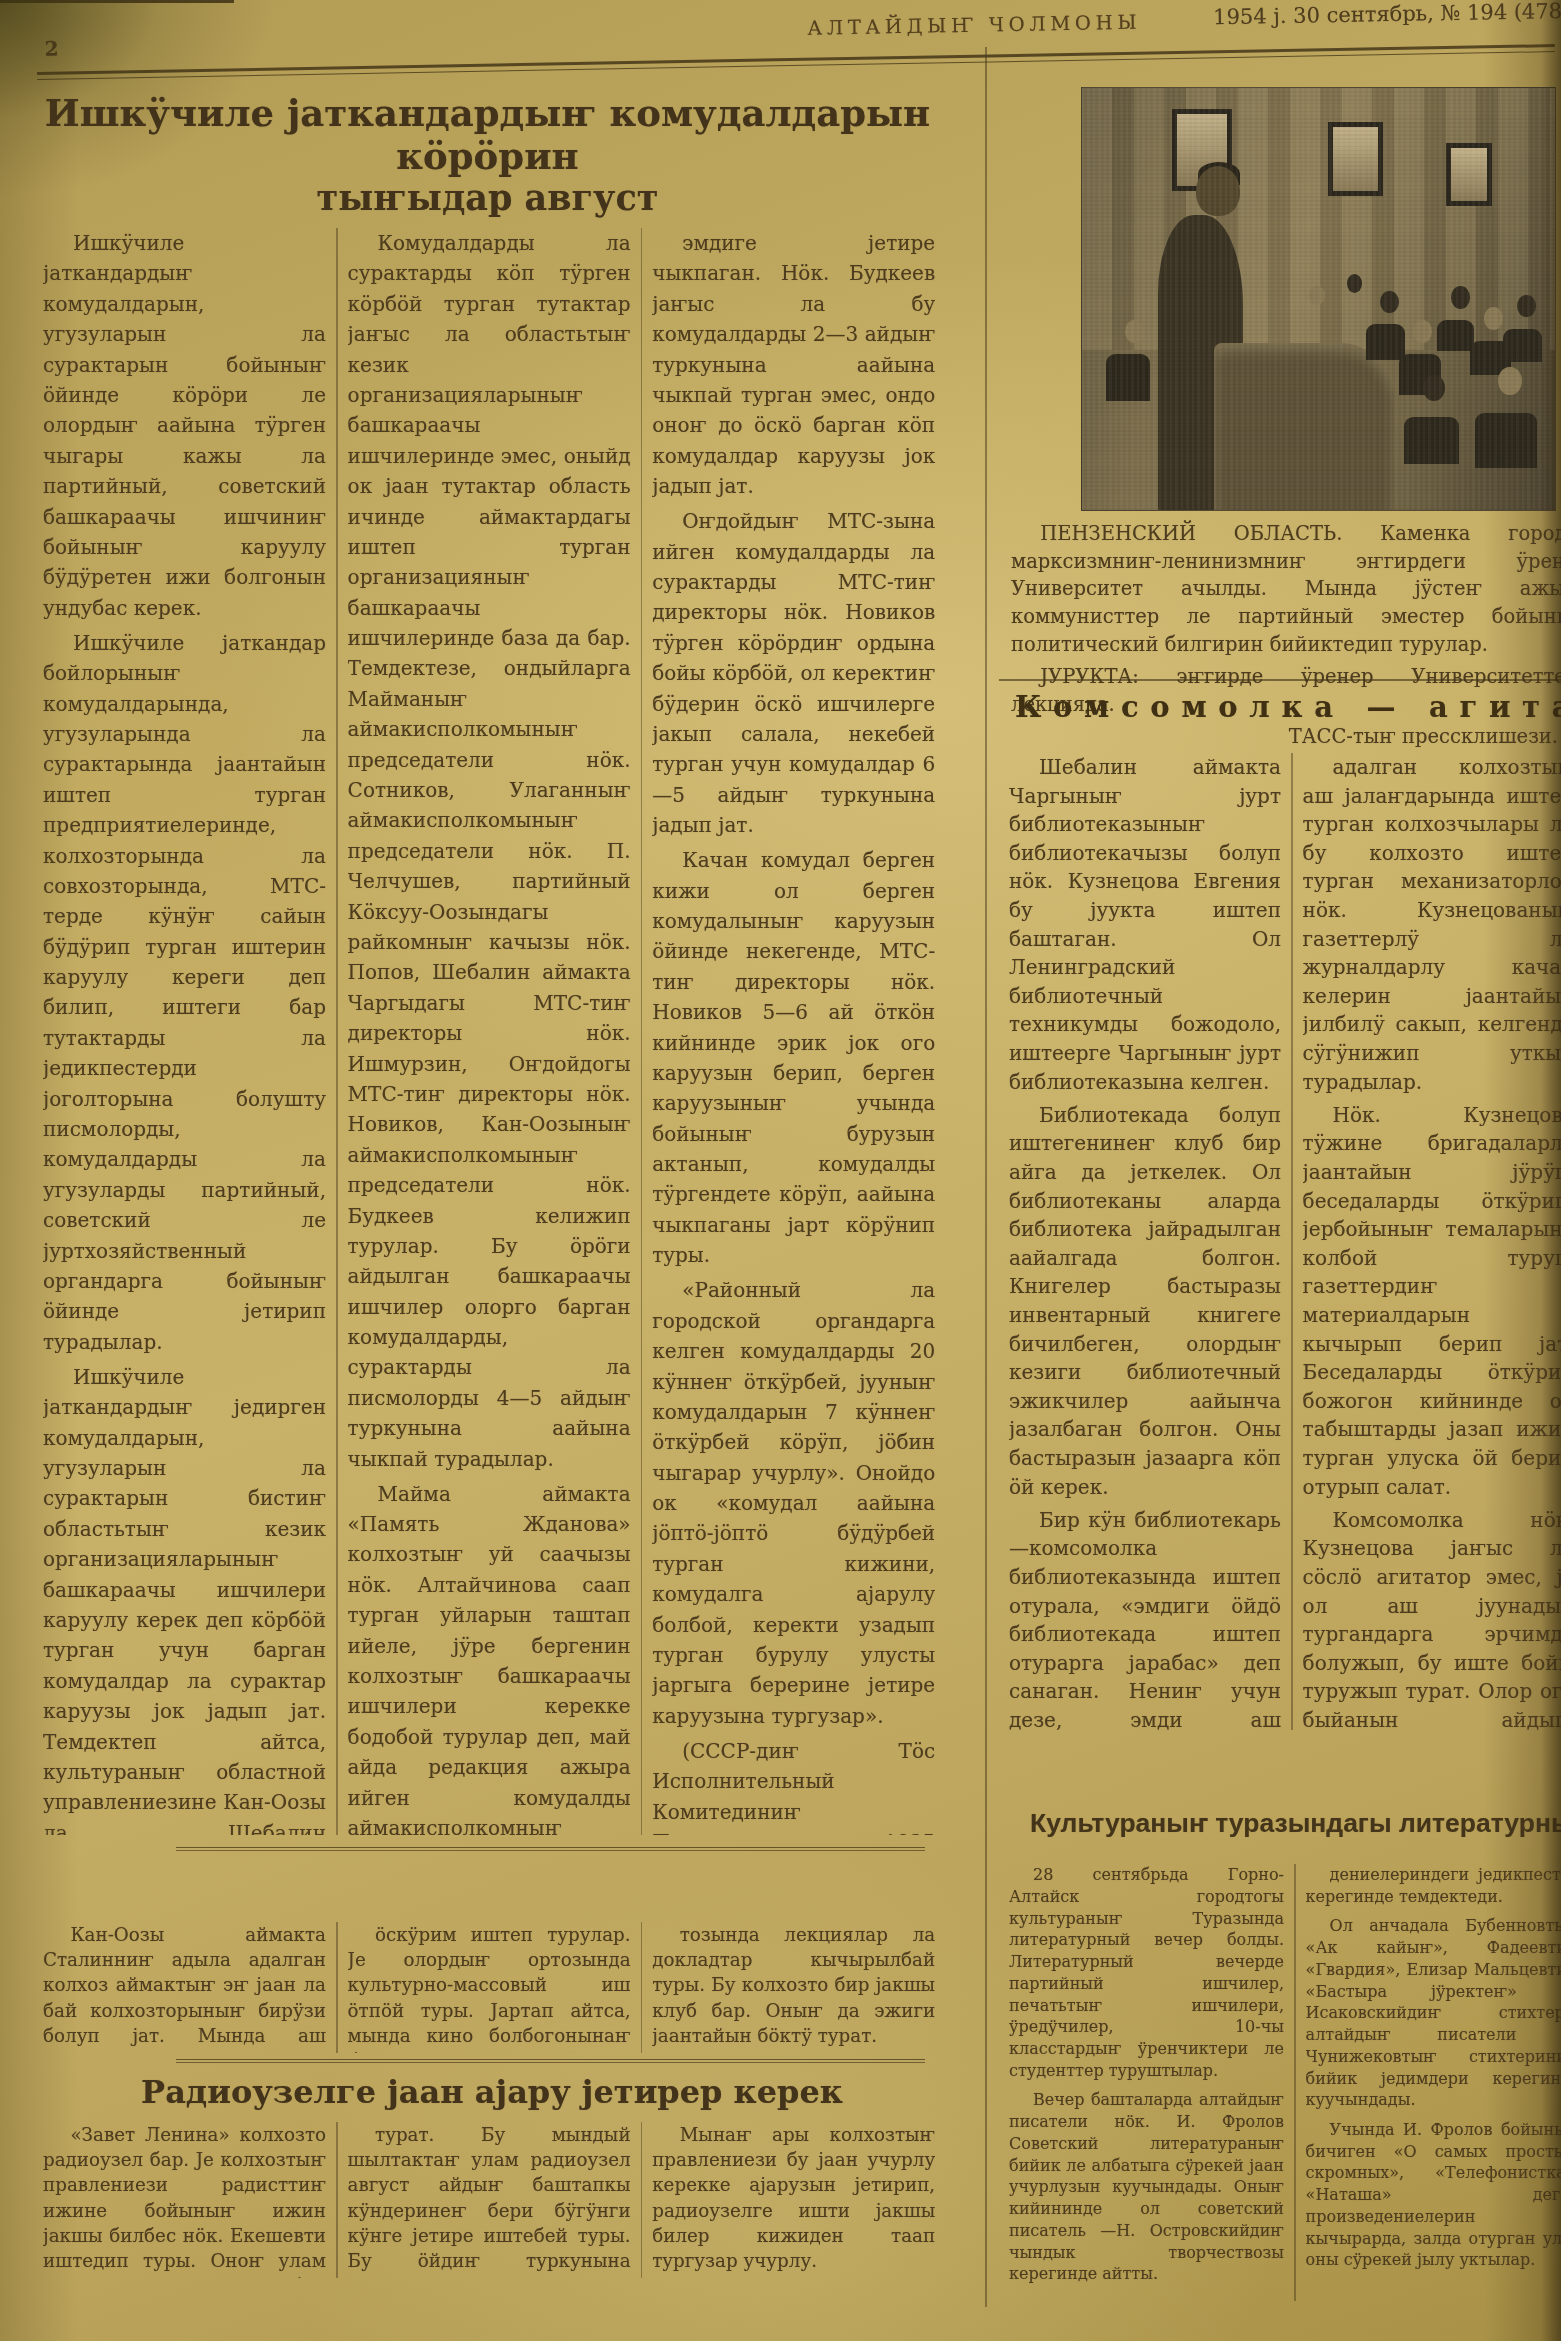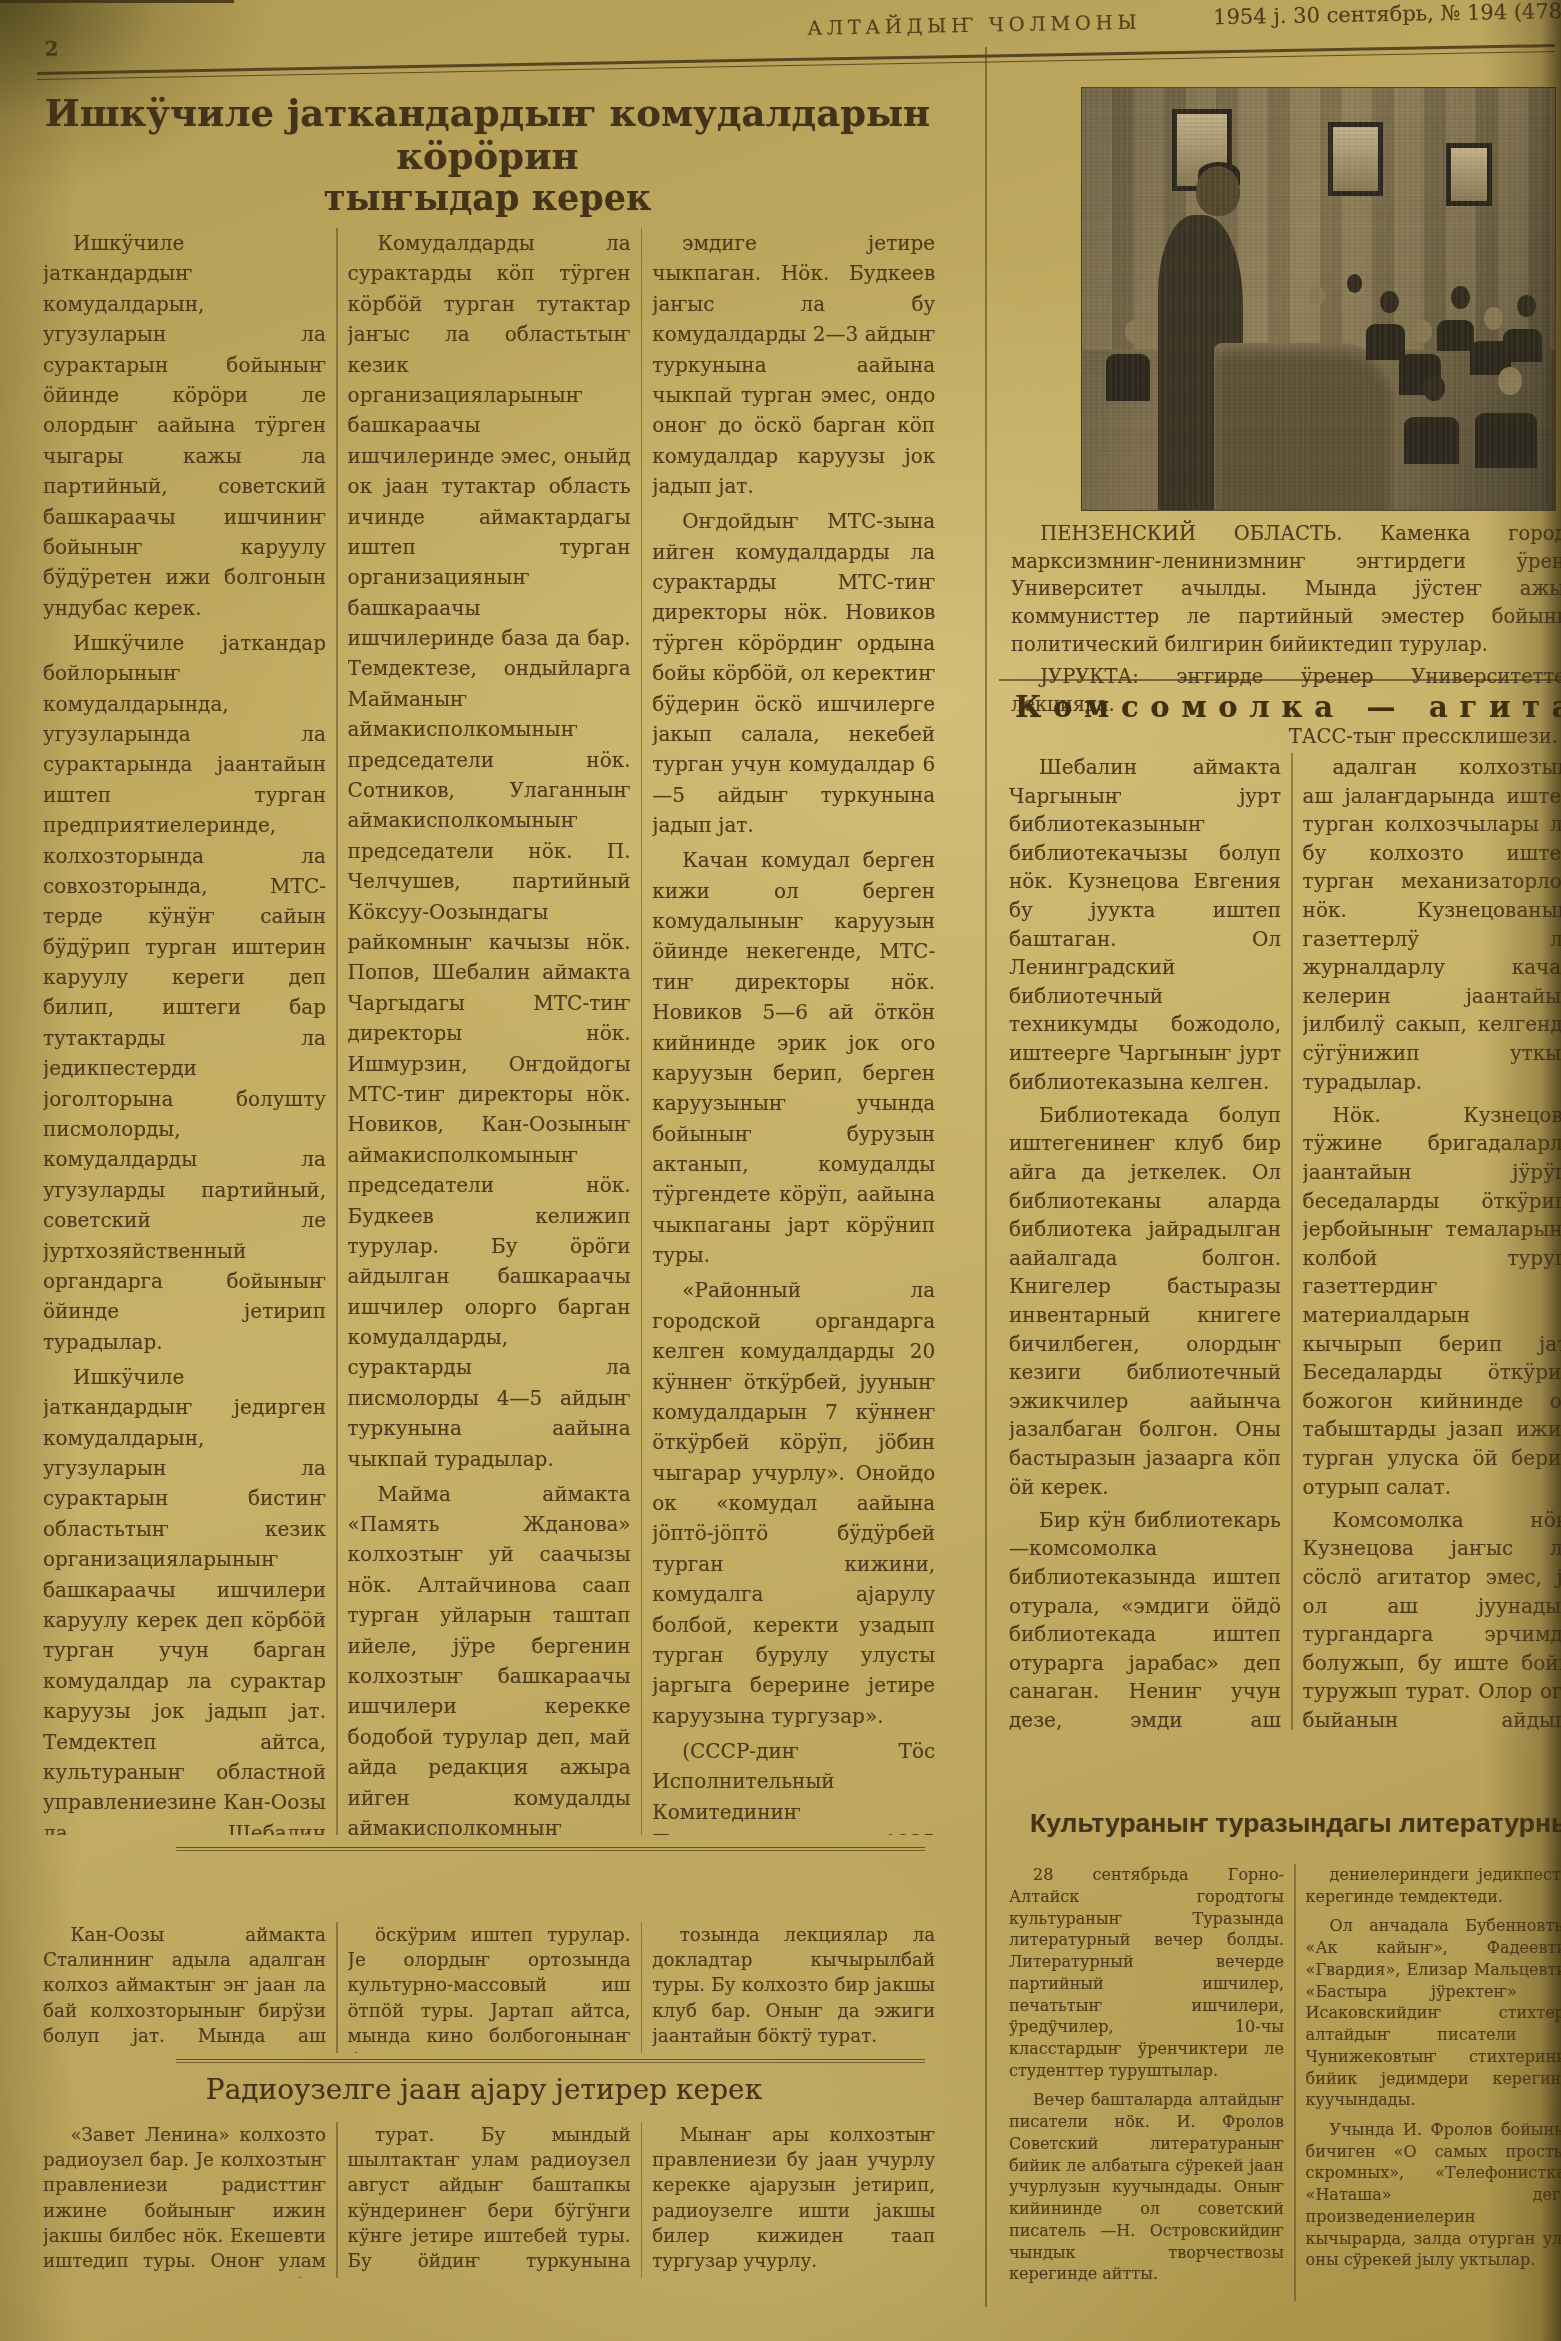--- a/index.html
+++ b/index.html
@@ -65,21 +65,21 @@
   .liter-cols{left:1009px;top:1864px;width:578px;height:437px;}
   .liter-cols .col{width:275px;font-size:16px;line-height:1.36;height:437px;}
   .liter-cols .para{margin-bottom:7.8px;}
 
   .kult-rule{left:176px;top:1847px;width:749px;}
   .kult-headline{position:absolute;left:43px;top:1872px;width:898px;text-align:center;font-size:29px;font-weight:bold;font-family:"Liberation Sans",sans-serif;color:#45361b;}
   .kult-cols{left:43px;top:1922px;width:902px;height:131px;}
   .kult-cols .col{width:283px;font-size:18.3px;line-height:1.38;height:131px;}
 
   .radio-rule{left:176px;top:2059px;width:749px;}
-  .radio-headline{position:absolute;left:35px;top:2073px;width:898px;text-align:center;font-size:28px;font-weight:normal;color:#43331a;}
+  .radio-headline{position:absolute;left:43px;top:2073px;width:898px;text-align:center;font-size:32px;font-weight:bold;color:#43331a;}
   .radio-cols{left:43px;top:2122px;width:902px;height:156px;}
   .radio-cols .col{width:283px;font-size:18.3px;line-height:1.38;height:156px;}
   .corner{position:absolute;left:0;top:0;width:156px;height:117px;background:radial-gradient(ellipse at 0 0,rgba(58,53,18,.5),transparent 72%);z-index:40;}
   .main-vline{left:985px;top:47px;height:2260px;}
 </style>
 </head>
 <body>
 
 <div class="sheet">
   <div class="corner"></div>
@@ -89,21 +89,21 @@
     <div class="pagenum ink">2</div>
     <div class="masthead ink">АЛТАЙДЫҤ ЧОЛМОНЫ</div>
     <div class="dateline ink">1954 ј. 30 сентябрь, № 194 (4785)</div>
     <div class="rule2 head-rule"></div>
   </div>
 
   <div class="vline main-vline"></div>
 
   <div class="main-headline ink">
     <div class="l1">Ишкӱчиле јаткандардыҥ комудалдарын кӧрӧрин</div>
-    <div class="l2">тыҥыдар керек</div>
+    <div class="l2">тыҥыдар август</div>
   </div>
   <div class="cols main-cols">
     <div class="col ink">
         <div>
           <p class="para">Ишкӱчиле јаткандардыҥ комудалдарын, угузуларын ла сурактарын бойыныҥ ӧйинде кӧрӧри ле олордыҥ аайына тӱрген чыгары кажы ла партийный, советский башкараачы ишчиниҥ бойыныҥ каруулу бӱдӱретен ижи болгонын ундубас керек.</p>
           <p class="para">Ишкӱчиле јаткандар бойлорыныҥ комудалдарында, угузуларында ла сурактарында јаантайын иштеп турган предприятиелеринде, колхозторында ла совхозторында, МТС-терде кӱнӱҥ сайын бӱдӱрип турган иштерин каруулу кереги деп билип, иштеги бар тутактарды ла једикпестерди јоголторына болушту писмолорды, комудалдарды ла угузуларды партийный, советский ле јуртхозяйственный органдарга бойыныҥ ӧйинде јетирип турадылар.</p>
           <p class="para">Ишкӱчиле јаткандардыҥ једирген комудалдарын, угузуларын ла сурактарын бистиҥ областьтыҥ кезик организацияларыныҥ башкараачы ишчилери каруулу керек деп кӧрбӧй турган учун барган комудалдар ла сурактар каруузы јок јадып јат. Темдектеп айтса, культураныҥ областной управлениезине Кан-Оозы ла Шебалин аймактардагы кезик јурттарында јаткан ишкӱчиле јаткандар кинони 2—3 айдыҥ туркунына кӧрбӧй тургандары керегинде ле Майма аймакта кинопередвижканыҥ киномеханиги Зубакин улустаҥ акчаны јууп алала, кинони једире кӧргӱспей турганы керегинде комудалдар бу јыл 3 июньде «Алтайдыҥ Чолмоны» газеттиҥ редакциязына ажыра барган.</p>
         </div>
       </div>
     <div class="vr"></div>

